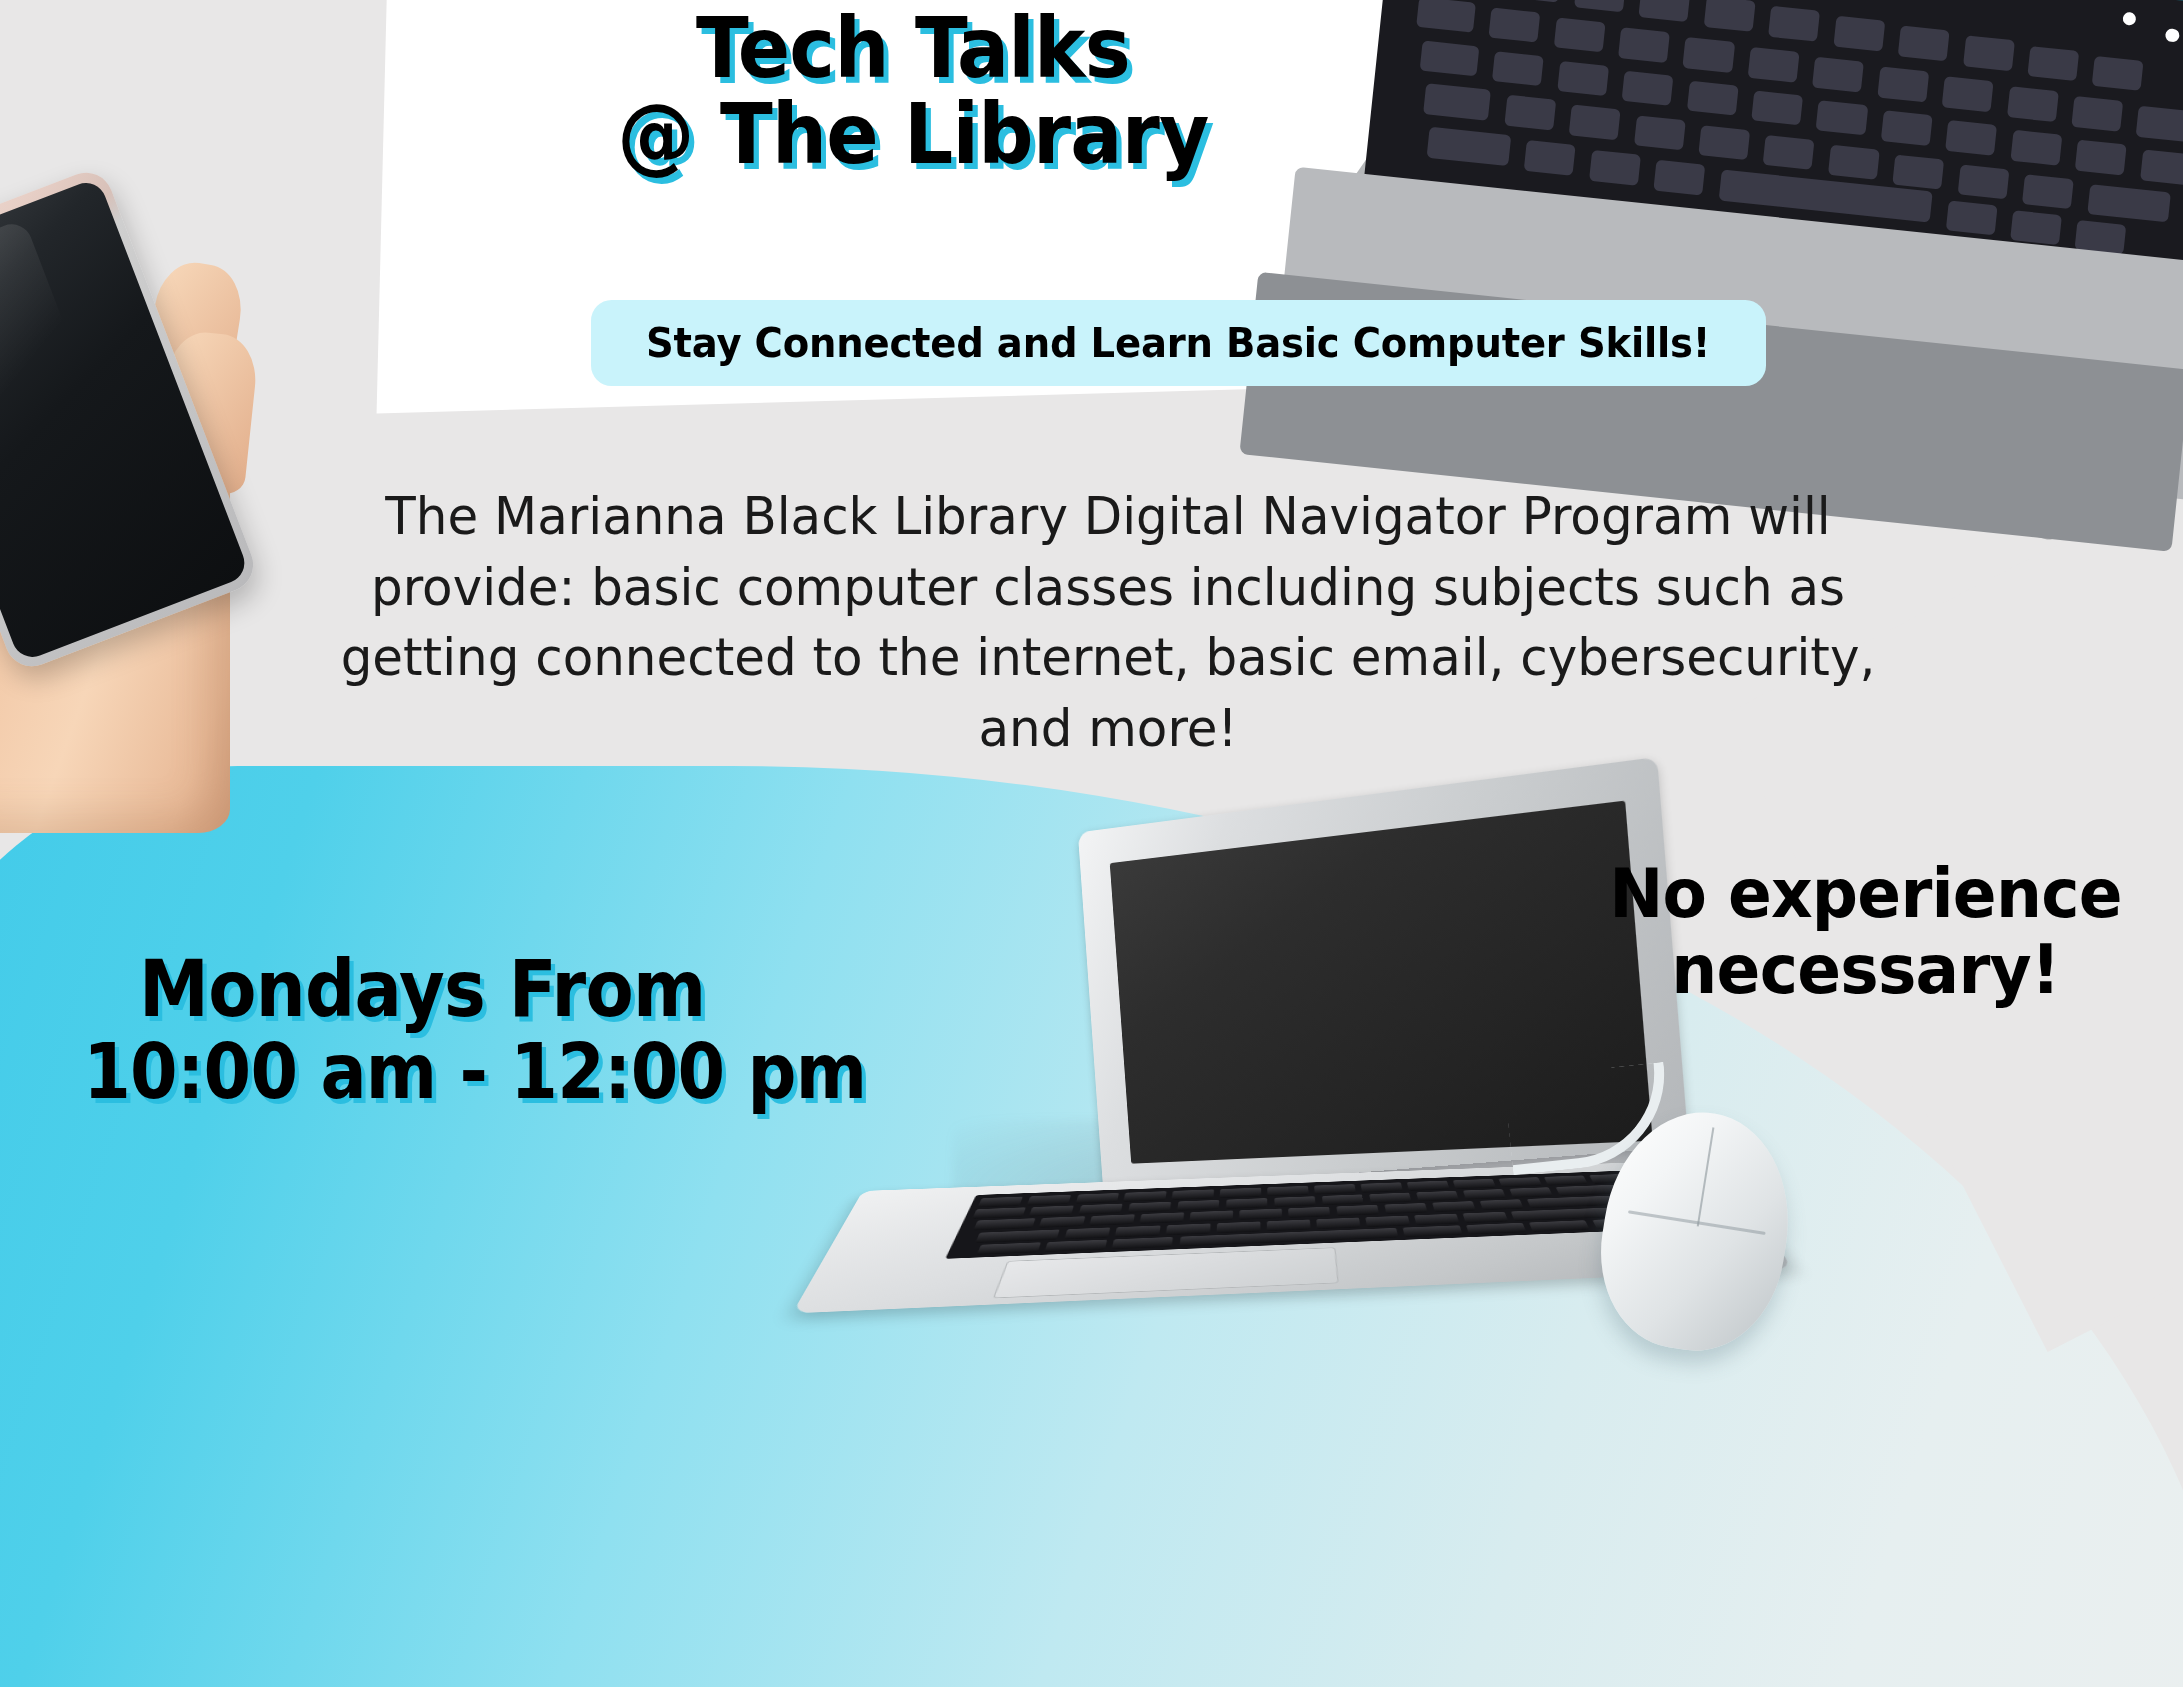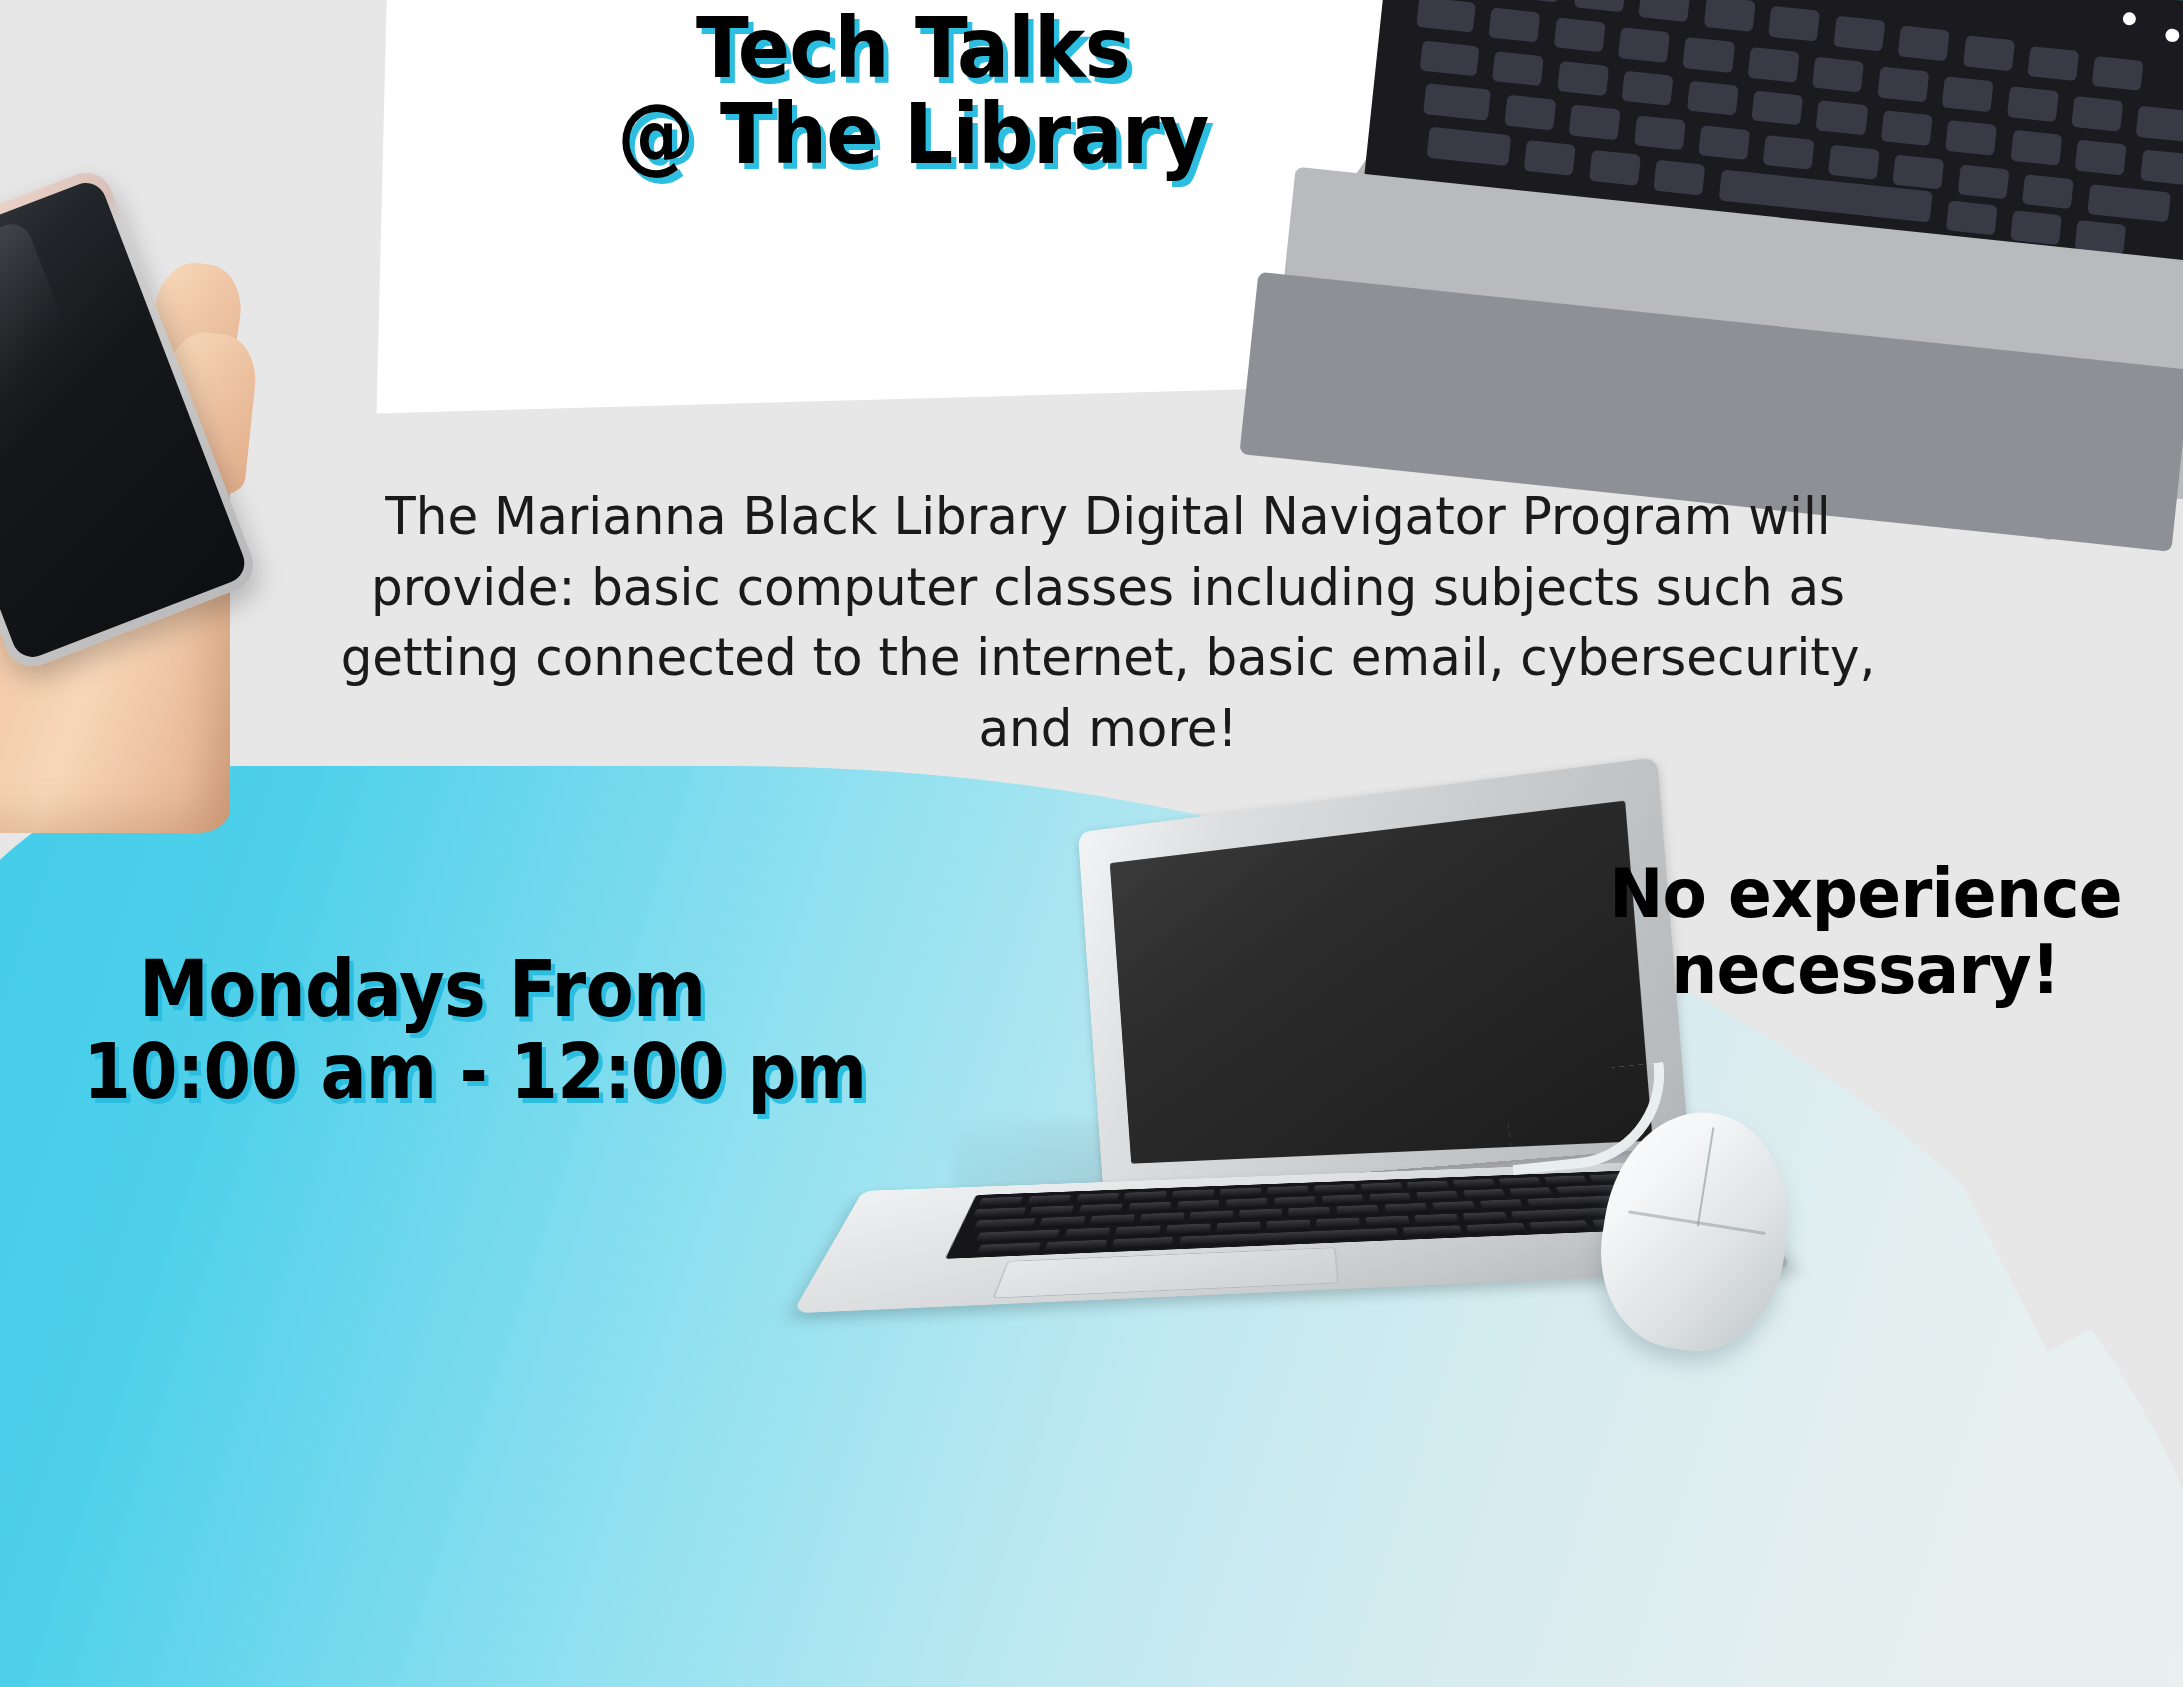--- a/index.html
+++ b/index.html
@@ -453,20 +453,23 @@
       <div class="mouse-split"></div>
       <div class="mouse-line"></div>
     </div>
   </div>
 
   <div class="headline">
     <span class="ln">Tech Talks</span>
     <span class="ln">@ The Library</span>
   </div>
 
+  <div class="subtitle-banner">
+    <span class="subtitle-text">Stay Connected and Learn Basic Computer Skills!</span>
+  </div>
 
   <p class="body-copy">The Marianna Black Library Digital Navigator Program will provide: basic computer classes including subjects such as getting connected to the internet, basic email, cybersecurity, and more!</p>
 
   <div class="schedule">
     <span class="sch-day">Mondays From</span>
     <span class="sch-time">10:00 am - 12:00 pm</span>
   </div>
 
   <div class="no-exp">
     <span>No experience</span><br>

